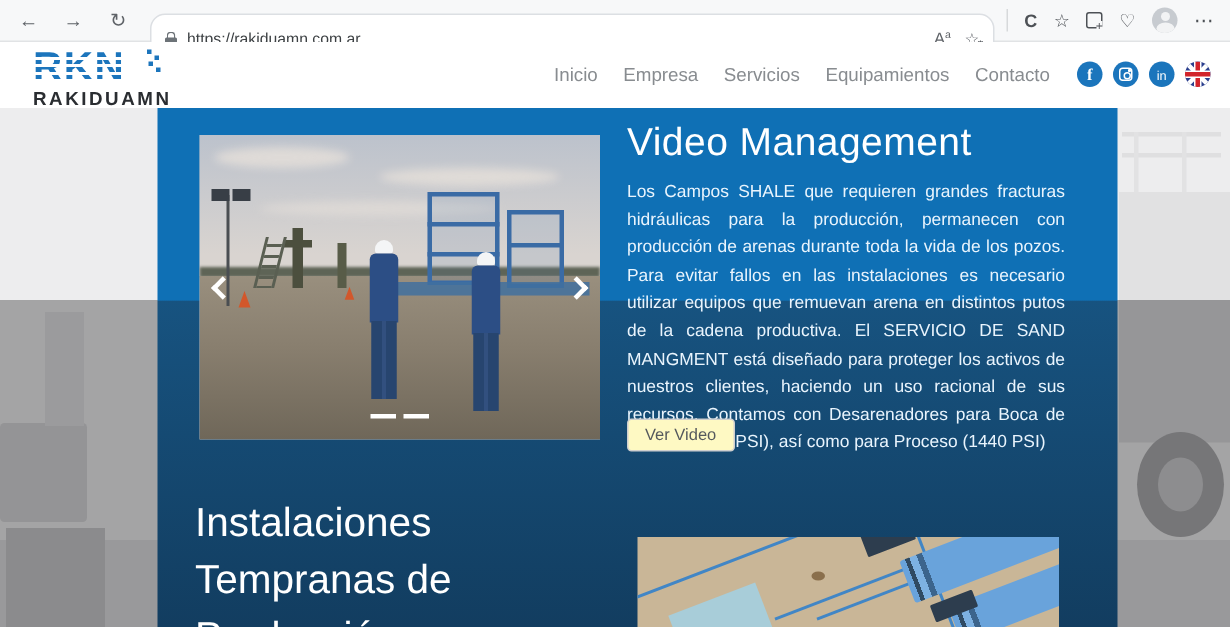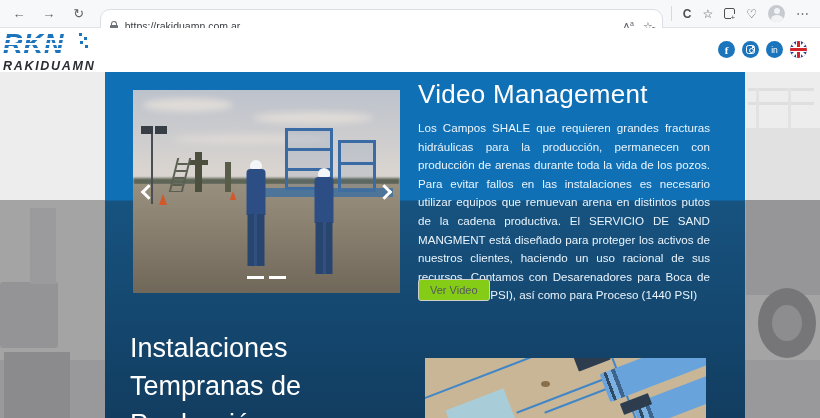--- a/index.html
+++ b/index.html
@@ -31,21 +31,21 @@
   .cr-ico { font-size:12px; }
   .copilot { font-weight:700; font-size:12px; }
   .panes { position:relative; width:11px; height:11px; border:1.3px solid #4d5156; border-radius:2px; }
   .panes:after { content:"+"; position:absolute; right:-1px; bottom:-3px; font-size:8px; background:#f7f8f9; line-height:7px; }
   .avatar { width:17px; height:17px; border-radius:50%; background:#c7cbd0; position:relative; overflow:hidden; }
   .avatar:before { content:""; position:absolute; left:5.5px; top:3px; width:6px; height:6px; border-radius:50%; background:#f2f3f4; }
   .avatar:after { content:""; position:absolute; left:2.5px; top:10px; width:12px; height:8px; border-radius:50%; background:#f2f3f4; }
   .dots { font-size:13px; letter-spacing:1px; margin-right:10px; }
   
   .site-header { position:absolute; left:0; top:28px; width:820px; height:44px; background:#ffffff; }
-  .logo { position:absolute; left:3px; top:2px; cursor:pointer;font-style:italic; }
+  .logo { position:absolute; left:22px; top:2px; cursor:pointer; }
   .logo-mark-wrap { position:relative; width:88px; height:28px; }
   .logo-mark { font-size:27px; font-weight:800; color:#1c75bc; letter-spacing:1px; line-height:28px; }
   .logo-stripes { position:absolute; left:0; top:5px; width:76px; height:20px;
     background:repeating-linear-gradient(180deg, rgba(255,255,255,0) 0 3px, #ffffff 3px 5px); }
   .logo-dot { position:absolute; width:3px; height:3px; background:#1c75bc; }
   .logo-name { font-size:12.5px; font-weight:700; color:#2a2d31; letter-spacing:1.7px; margin-top:1px; }
   .main-nav { position:absolute; right:120px; top:0; height:44px; display:flex; align-items:center; gap:17px; }
   .nav-link { font-size:12.5px; color:#888c90; cursor:pointer; white-space:nowrap; }
   .social { position:absolute; right:13px; top:13px; display:flex; gap:7px; }
   .soc { width:17px; height:17px; border-radius:50%; background:#1b75bc; color:#ffffff;
@@ -91,21 +91,21 @@
     background:linear-gradient(90deg,#27456f 0 7px,#32507f 7px 10px,#27456f 10px 17px); }
   .car-arrow { position:absolute; top:50%; width:11px; height:11px; border-left:3px solid #ffffff; border-bottom:3px solid #ffffff; cursor:pointer; }
   .car-prev { left:10px; transform:translateY(-50%) rotate(45deg); }
   .car-next { right:10px; transform:translateY(-50%) rotate(225deg); }
   .car-dots { position:absolute; left:0; right:0; bottom:14px; display:flex; justify-content:center; gap:5px; }
   .car-dash { width:17px; height:3px; background:#ffffff; cursor:pointer; }
   
   .hero-title { position:absolute; left:418px; top:79px; font-size:26px; font-weight:400; color:#ffffff; letter-spacing:.3px; }
   .hero-body { position:absolute; left:418px; top:119px; width:292px; font-size:11.6px; line-height:18.6px;
     color:#e9f4fd; text-align:justify; }
-  .cta { position:absolute; left:418px; top:279px; background:#84cc16; border:1px solid #cfcfcf; border-radius:3px;
+  .cta { position:absolute; left:418px; top:279px; background:#fef9c3; border:1px solid #cfcfcf; border-radius:3px;
     font-size:11px; color:#55595d; padding:4px 11px; cursor:pointer; font-family:"Liberation Sans",sans-serif; }
   
   .section-title { position:absolute; left:130px; top:329px; width:200px; font-size:27px; line-height:38px; font-weight:400; color:#ffffff; }
   .aerial { position:absolute; left:425px; top:358px; width:281px; height:60px; overflow:hidden; background:#c9b697; }
   .a-shape { position:absolute; }
   .a-poly { left:-34px; top:10px; width:250px; height:170px; border:2px solid #4186c6; transform:rotate(-21deg); }
   .a-pond { left:26px; top:40px; width:62px; height:42px; background:#a8cdd9; transform:rotate(-21deg); }
   .a-skid { background:linear-gradient(90deg,#69a3db 0 4px,#2f4a63 4px 7px,#7db1e2 7px 12px,#3c648c 12px 16px,#69a3db 16px 100%); transform:rotate(-21deg); border-radius:2px; }
   .a-dark { background:#2d3d4e; transform:rotate(-21deg); border-radius:1px; }
   .a-line { background:#4186c6; transform:rotate(69deg); }
@@ -140,20 +140,27 @@
     <div class="logo-mark-wrap">
       <div class="logo-mark">RKN</div>
       <div class="logo-stripes"></div>
       <span class="logo-dot" style="left:76px; top:3px;"></span>
       <span class="logo-dot" style="left:81px; top:7px;"></span>
       <span class="logo-dot" style="left:77px; top:11px;"></span>
       <span class="logo-dot" style="left:82px; top:15px;"></span>
     </div>
     <div class="logo-name">RAKIDUAMN</div>
   </div>
+  <div class="main-nav">
+    <span class="nav-link">Inicio</span>
+    <span class="nav-link">Empresa</span>
+    <span class="nav-link">Servicios</span>
+    <span class="nav-link">Equipamientos</span>
+    <span class="nav-link">Contacto</span>
+  </div>
   <div class="social">
     <span class="soc fb">f</span>
     <span class="soc">
         <span class="ig-frame"></span>
       </span>
     <span class="soc li">in</span>
     <span class="soc flag">
       <span class="fl-d1"></span>
         <span class="fl-d2"></span>
         <span class="fl-v"></span>

